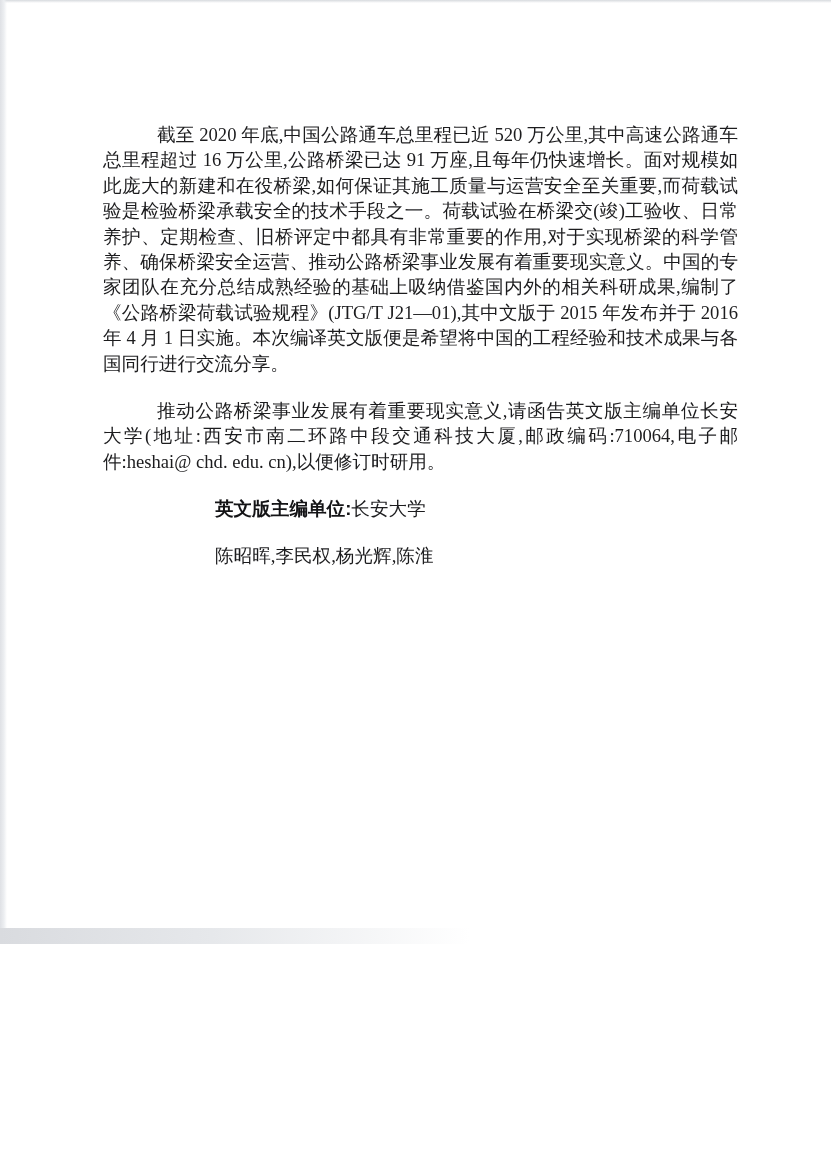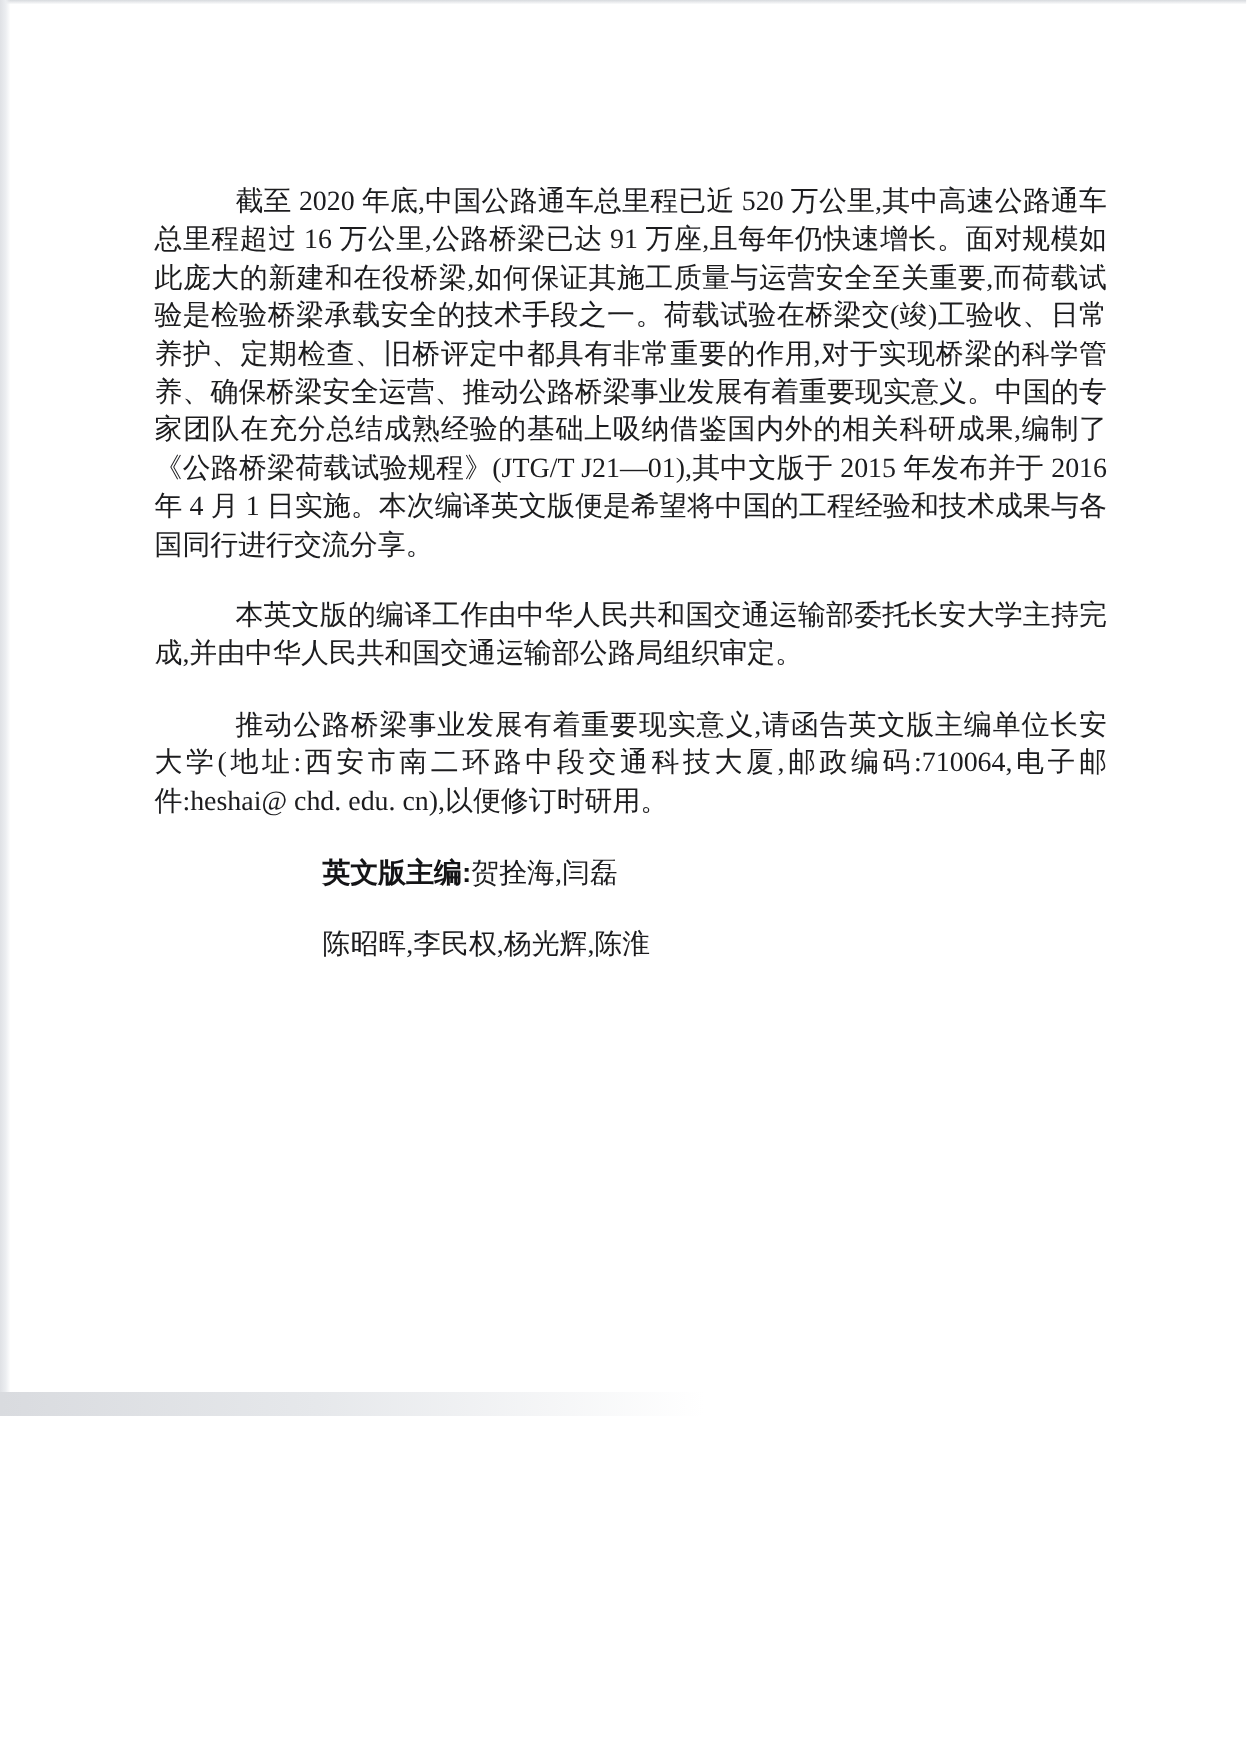--- a/index.html
+++ b/index.html
@@ -67,26 +67,25 @@
 </head>
 <body>
 
 <div class="page">
   <div class="edge-top"></div>
   <div class="edge-left"></div>
   <div class="edge-bottom"></div>
 
   <div class="content">
     <p>截至 2020 年底,中国公路通车总里程已近 520 万公里,其中高速公路通车总里程超过 16 万公里,公路桥梁已达 91 万座,且每年仍快速增长。面对规模如此庞大的新建和在役桥梁,如何保证其施工质量与运营安全至关重要,而荷载试验是检验桥梁承载安全的技术手段之一。荷载试验在桥梁交(竣)工验收、日常养护、定期检查、旧桥评定中都具有非常重要的作用,对于实现桥梁的科学管养、确保桥梁安全运营、推动公路桥梁事业发展有着重要现实意义。中国的专家团队在充分总结成熟经验的基础上吸纳借鉴国内外的相关科研成果,编制了《公路桥梁荷载试验规程》(JTG/T J21—01),其中文版于 2015 年发布并于 2016 年 4 月 1 日实施。本次编译英文版便是希望将中国的工程经验和技术成果与各国同行进行交流分享。</p>
-    <p>本英文版的编译工作由中华人民共和国交通运输部委托长安大学主持完成,并由中华人民共和国交通运输部公路局组织审定。</p>
     <p>推动公路桥梁事业发展有着重要现实意义,请函告英文版主编单位长安大学(地址:西安市南二环路中段交通科技大厦,邮政编码:710064,电子邮件:heshai@ chd. edu. cn),以便修订时研用。</p>
 
     <div class="credits">
       <div class="credit">
-        <div class="credit-line1"><span class="credit-label">英文版主编:</span><span class="credit-names">贺拴海,闫磊</span></div>
+        <div class="credit-line1"><span class="credit-label">英文版主编单位:</span><span class="credit-names">长安大学</span></div>
 
       </div>
       <div class="credit">
         <div class="credit-line2">陈昭晖,李民权,杨光辉,陈淮</div>
       </div>
     </div>
   </div>
 
   <div class="folio">iv</div>
 </div>

